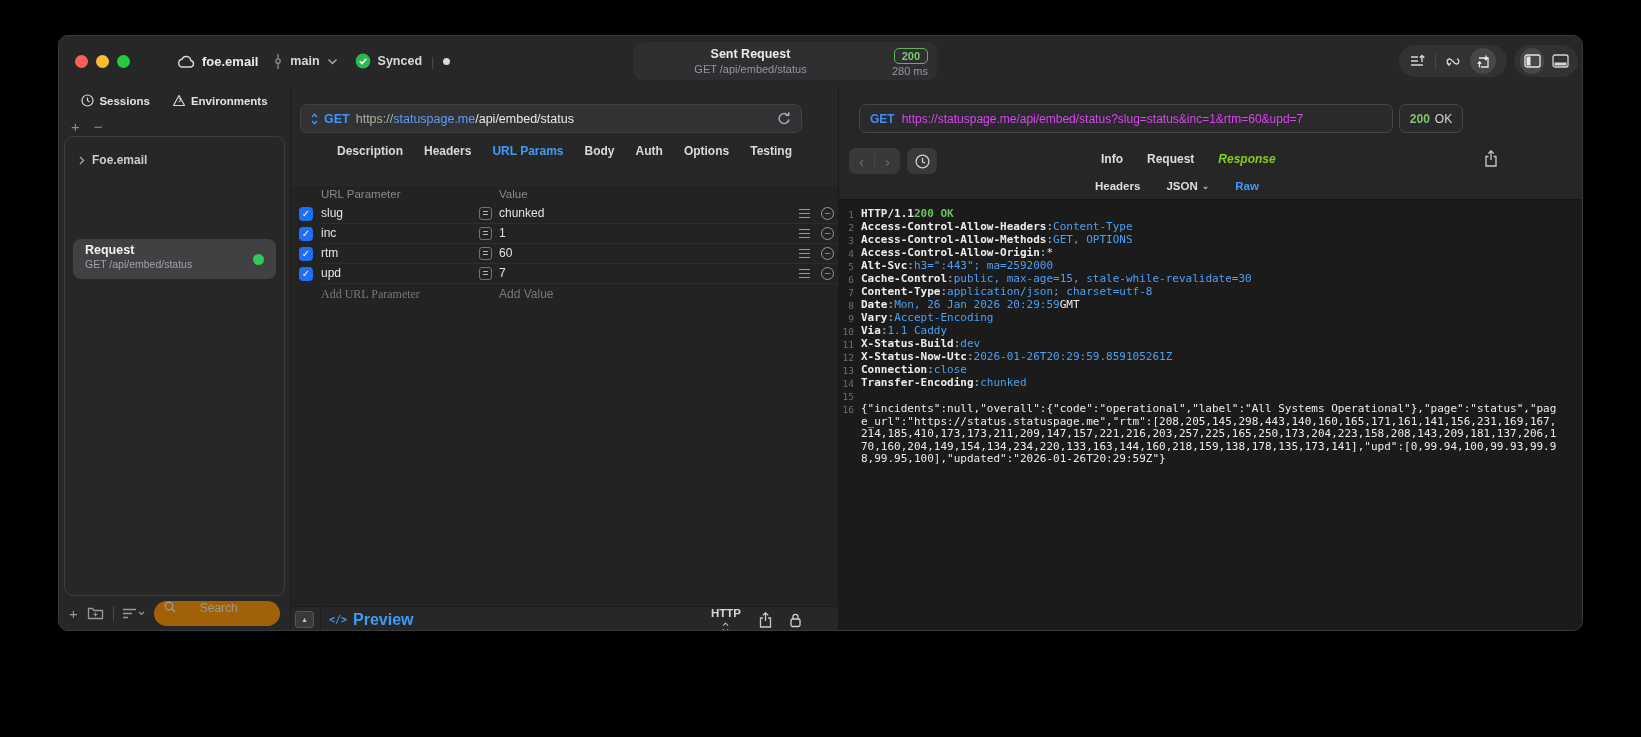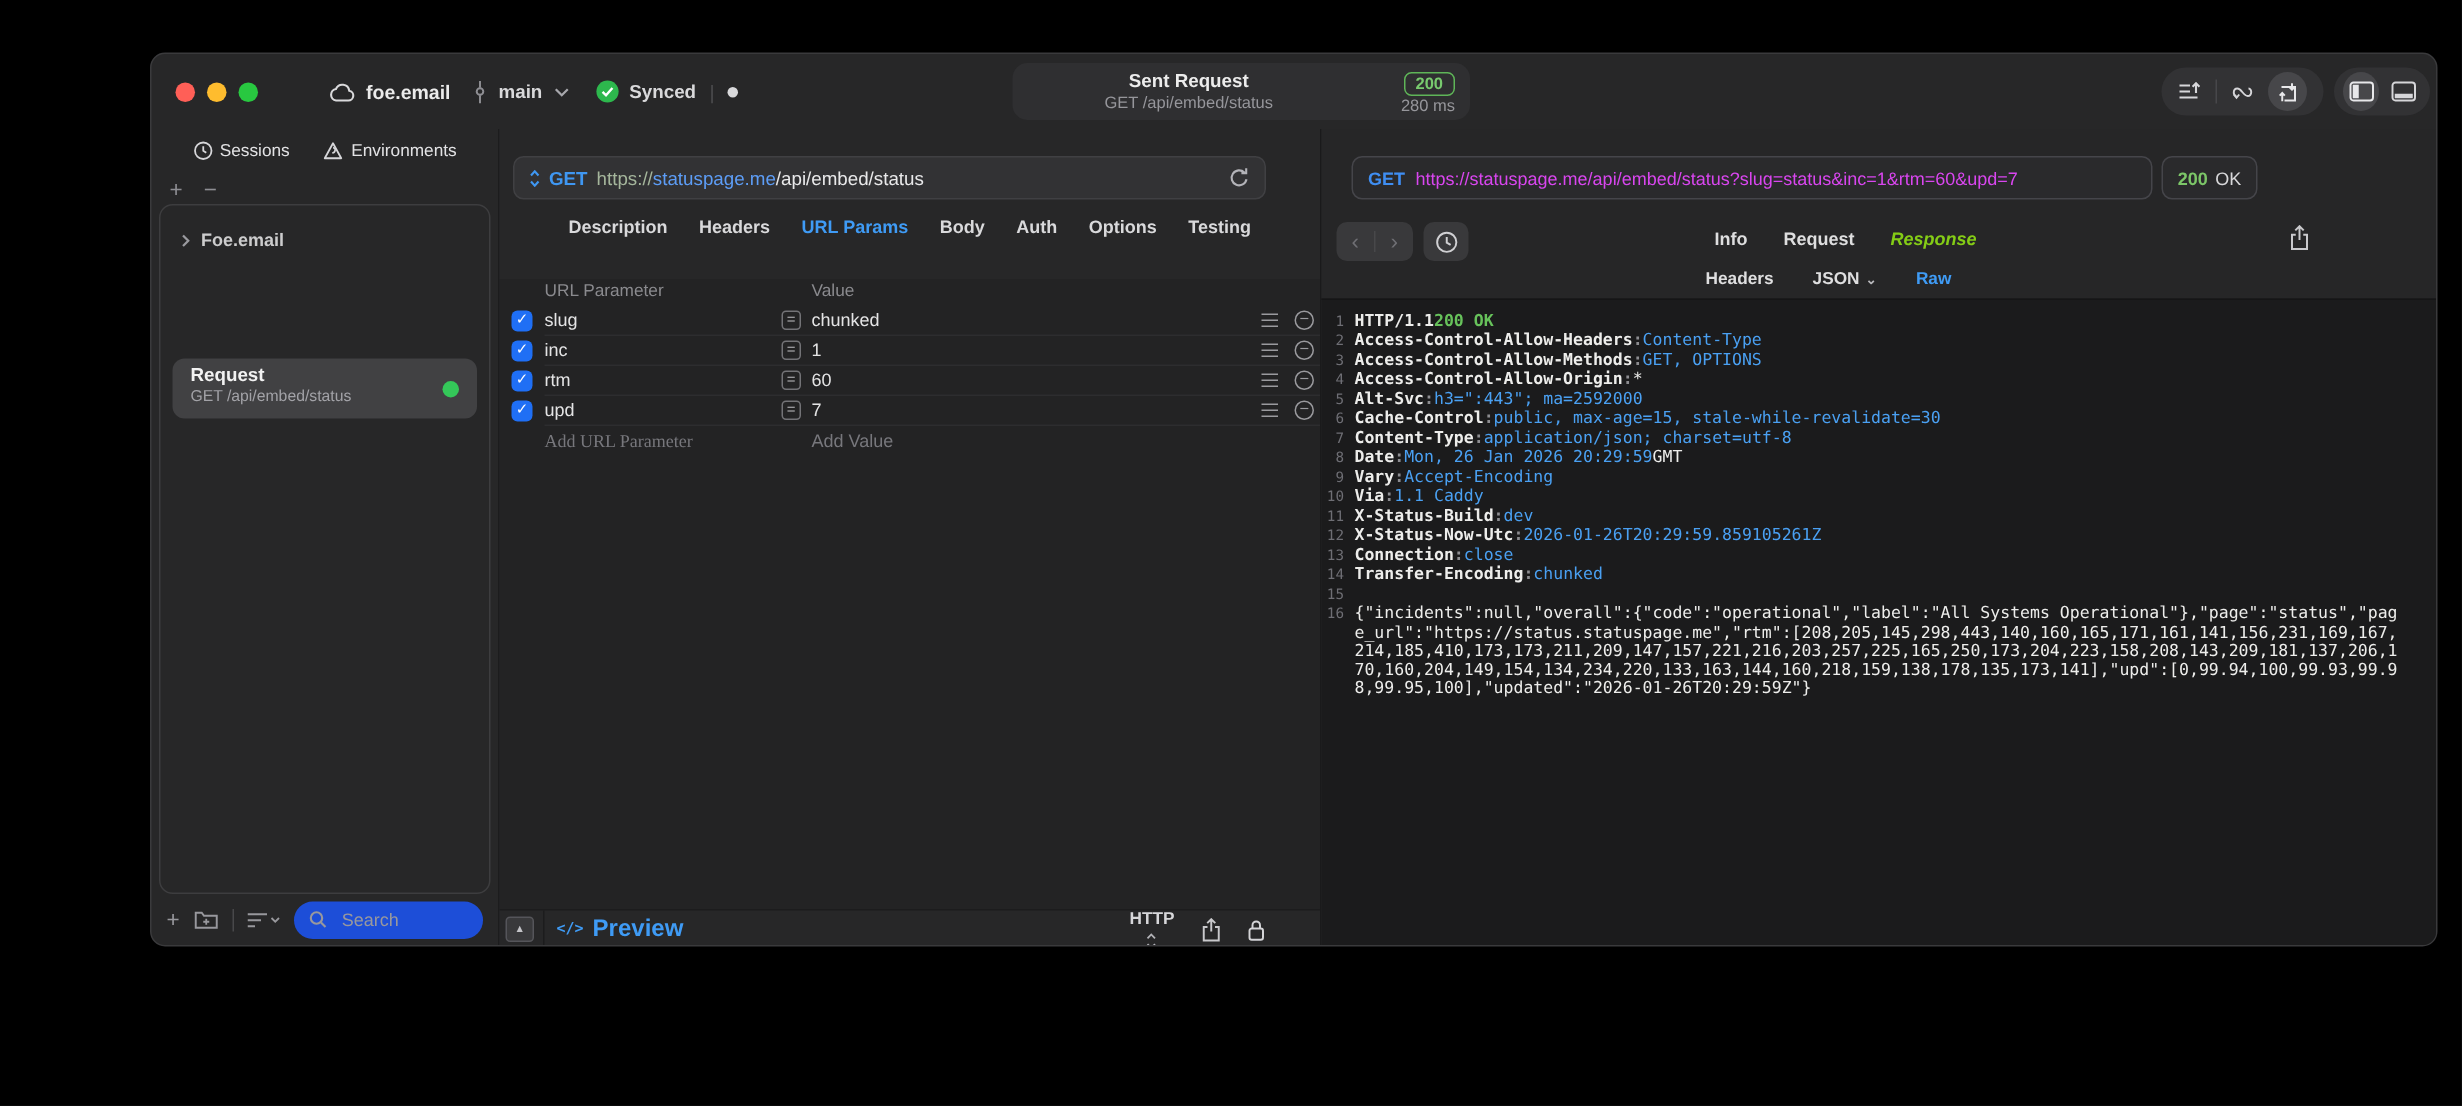--- a/index.html
+++ b/index.html
@@ -2,21 +2,21 @@
 <html><head>
 <meta charset="utf-8">
 <style>
   * { margin:0; padding:0; box-sizing:border-box; }
   html,body { width:1641px; height:737px; background:#000; overflow:hidden;
               font-family:"Liberation Sans", sans-serif; }
   svg { display:block; }
 
   .window { position:absolute; left:58px; top:35px; width:1525px; height:596px;
             background:#272728; border:1px solid #3a3a3c; border-radius:10px;
-            box-shadow:0 20px 60px rgba(0,0,0,.7); overflow:hidden;margin-left:42px; }
+            box-shadow:0 20px 60px rgba(0,0,0,.7); overflow:hidden; }
 
   
   .titlebar { position:absolute; left:0; top:0; width:100%; height:50px; }
   .traffic { position:absolute; left:16px; top:19px; display:flex; gap:8px; }
   .tl { width:13px; height:13px; border-radius:50%; }
   .tl.red{background:#ff5f57}.tl.yellow{background:#febc2e}.tl.green{background:#28c840}
   .proj { position:absolute; left:118px; top:12px; height:26px; display:flex; align-items:center; gap:7px; }
   .proj .name { font-size:13px; font-weight:700; color:#ebebeb; }
   .proj .branch { font-size:12.5px; font-weight:600; color:#d9d9db; }
   .proj .sep { color:#4d4d50; font-size:13px; margin:0 2px; }
@@ -34,36 +34,36 @@
 
   .tbgroup { position:absolute; top:9px; height:32px; background:#323234; border-radius:16px;
              display:flex; align-items:center; padding:0 6px; gap:4px; }
   .tbicon { width:26px; height:26px; border-radius:50%; display:flex; align-items:center; justify-content:center; }
   .tbicon.on { background:#47474a; }
   .tbdiv { width:1px; height:16px; background:#47474a; }
 
   
   .sidebar { position:absolute; left:0; top:50px; width:232px; height:546px; border-right:1px solid #1c1c1d; }
   .sb-tabs { position:absolute; left:0; top:8px; width:100%; display:flex; justify-content:center; gap:22px; }
-  .sb-tab { display:flex; align-items:center; gap:5px; font-size:11.5px; font-weight:400; color:#e2e2e4; }
+  .sb-tab { display:flex; align-items:center; gap:5px; font-size:11.5px; font-weight:700; color:#e2e2e4; }
   .sb-addrem { position:absolute; left:12px; top:32px; display:flex; gap:14px; color:#8e8e93; font-size:15px; }
   .sb-panel { position:absolute; left:5px; right:5px; top:50px; bottom:36px;
               border:1px solid #3d3d3f; border-radius:9px; }
   .tree-item { display:flex; align-items:center; gap:7px; padding:6px 0 6px 14px;
                font-size:12px; color:#cccccd; font-weight:600; }
   .req-card { position:absolute; left:8px; right:8px; top:102px; height:40px; background:#414143;
               border-radius:8px; padding:4px 12px; }
   .req-card .t { font-size:12.5px; font-weight:700; color:#f2f2f2; }
   .req-card .s { font-size:10.5px; color:#a2a2a7; margin-top:1px; }
   .req-dot { position:absolute; right:12px; top:15px; width:11px; height:11px; border-radius:50%; }
   .sb-bottom { position:absolute; left:0; bottom:4px; width:100%; height:30px;
                display:flex; align-items:center; padding:0 10px 0 10px; gap:9px; color:#98989d; }
   .sb-bottom .vsep { width:1px; height:15px; background:#48484a; }
-  .searchpill { flex:1; height:25px; background:#1d4ed8; border-radius:13px;
-                display:flex; align-items:center; gap:10px; padding:0 10px; }
+  .searchpill { flex:1; height:25px; background:#a16207; border-radius:13px;
+                display:flex; align-items:flex-start; gap:24px; padding:0 10px; }
   .searchpill input { background:transparent; border:none; outline:none; width:100%;
                       font-size:12px; color:#d0d0d3; font-family:"Liberation Sans",sans-serif; }
   .searchpill input::placeholder { color:#98989d; }
 
   
   .middle { position:absolute; left:232px; top:50px; width:548px; height:546px;
             background:#232324; border-right:1px solid #1a1a1b; }
   .mid-top { position:absolute; left:0; top:0; width:100%; height:100px; background:#272728; }
   .urlfield { position:absolute; left:9px; top:18px; width:502px; height:29px; background:#323234;
               border:1px solid #404043; border-radius:7px; display:flex; align-items:center; padding:0 10px; gap:6px; }

